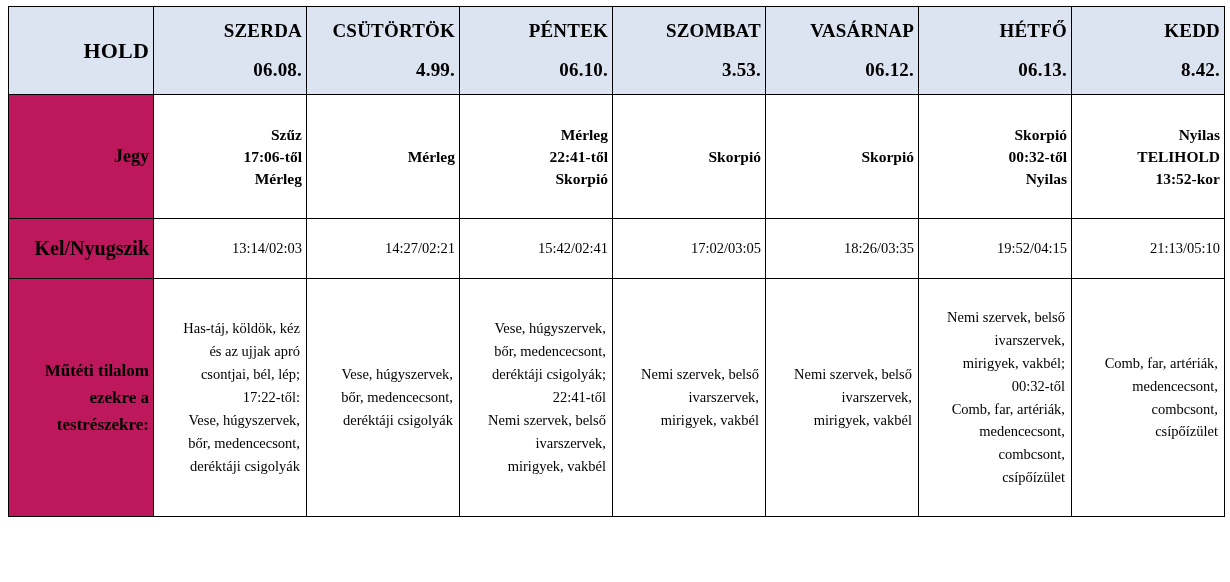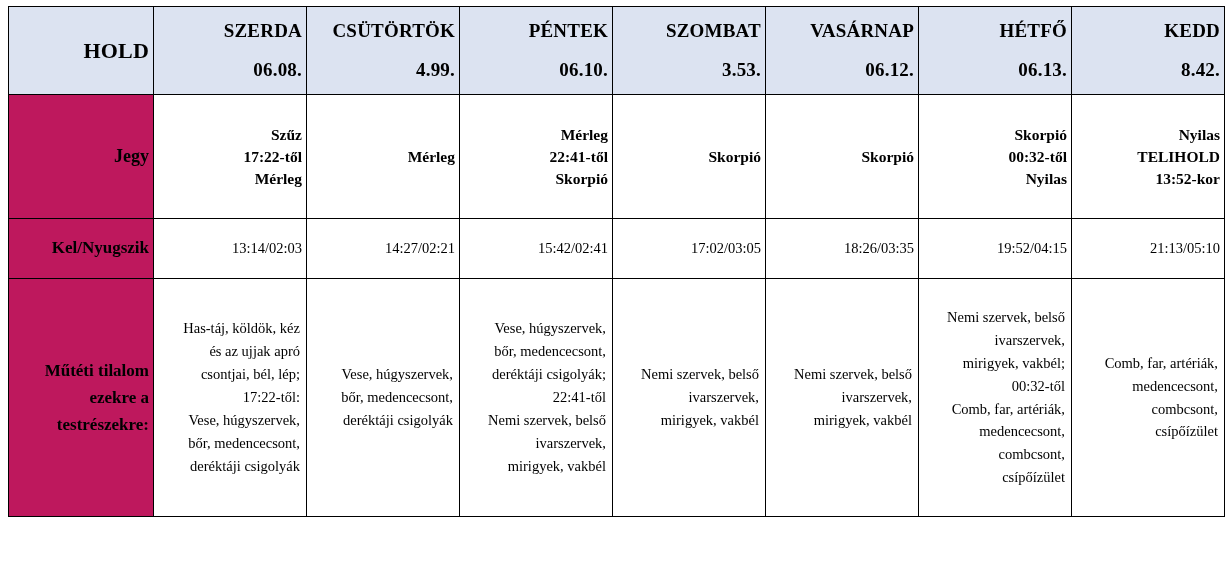--- a/index.html
+++ b/index.html
@@ -73,21 +73,21 @@
   }
 
   
   tr.row-phase td { height: 68px; }
   tr.row-phase td.data-cell { font-size: 15px; }
   tr.row-phase td.data-cell.strong { font-weight: bold; font-size: 15.5px; }
 
   
   tr.row-rise td { height: 60px; }
   tr.row-rise td.data-cell { font-size: 14.5px; }
-  tr.row-rise td.label-cell { font-size: 17px; }
+  tr.row-rise td.label-cell { font-size: 20px; }
 
   
   tr.row-surgery td { height: 238px; vertical-align: middle; }
   tr.row-surgery td.data-cell {
     font-size: 14.5px;
     line-height: 1.58;
     padding: 4px 6px;
   }
   tr.row-surgery td.label-cell {
     font-size: 17px;
@@ -140,21 +140,21 @@
         </td>
         <td>
           <span class="dayname">KEDD</span>
           <span class="daydate">8.42.</span>
         </td>
       </tr>
 
       <tr class="row-jegy">
         <td class="label-cell">Jegy</td>
         <td class="data-cell multiline">Szűz
-17:22-től
+17:06-től
 Mérleg</td>
         <td class="data-cell multiline">Mérleg</td>
         <td class="data-cell multiline">Mérleg
 22:41-től
 Skorpió</td>
         <td class="data-cell multiline">Skorpió</td>
         <td class="data-cell multiline">Skorpió</td>
         <td class="data-cell multiline">Skorpió
 00:32-től
 Nyilas</td>

